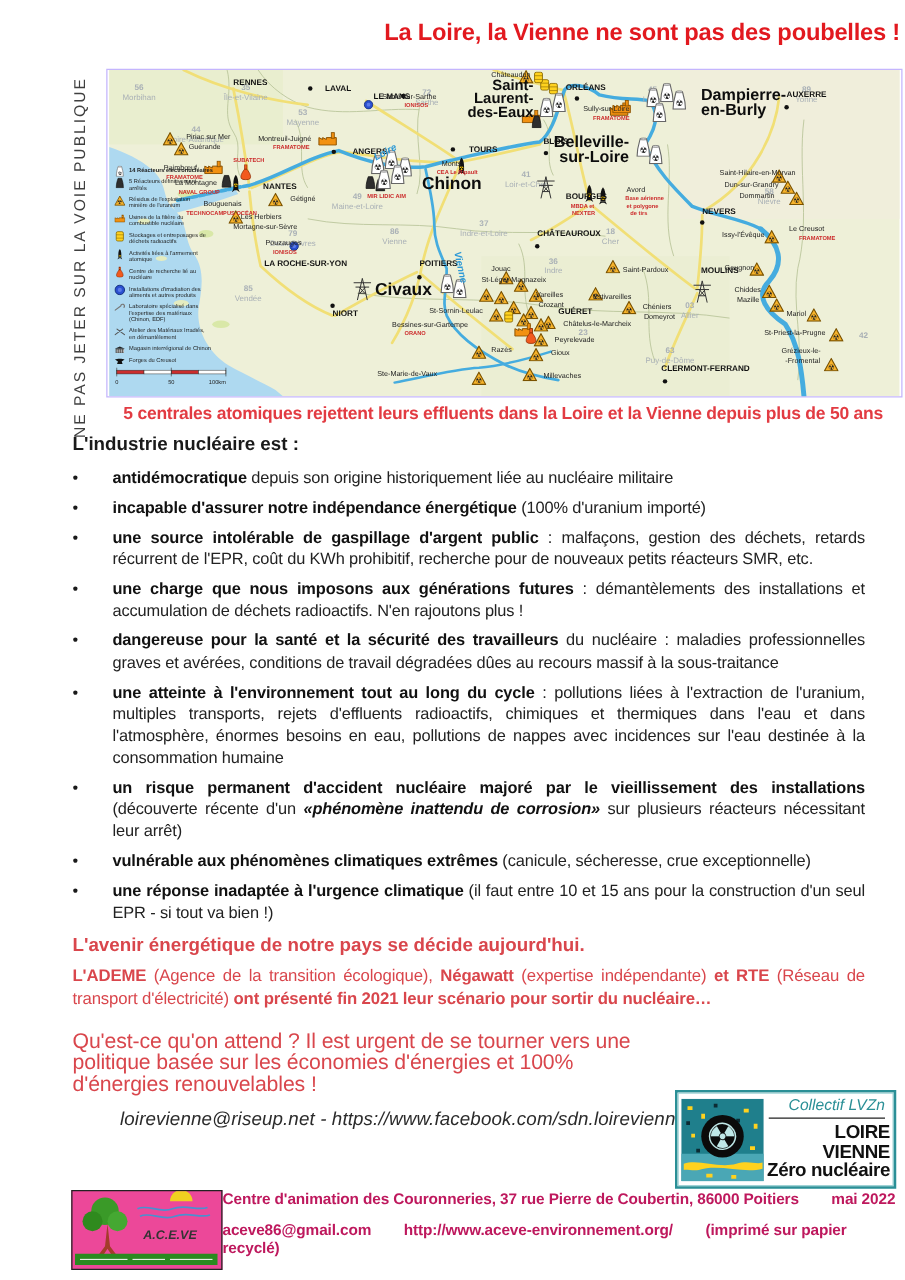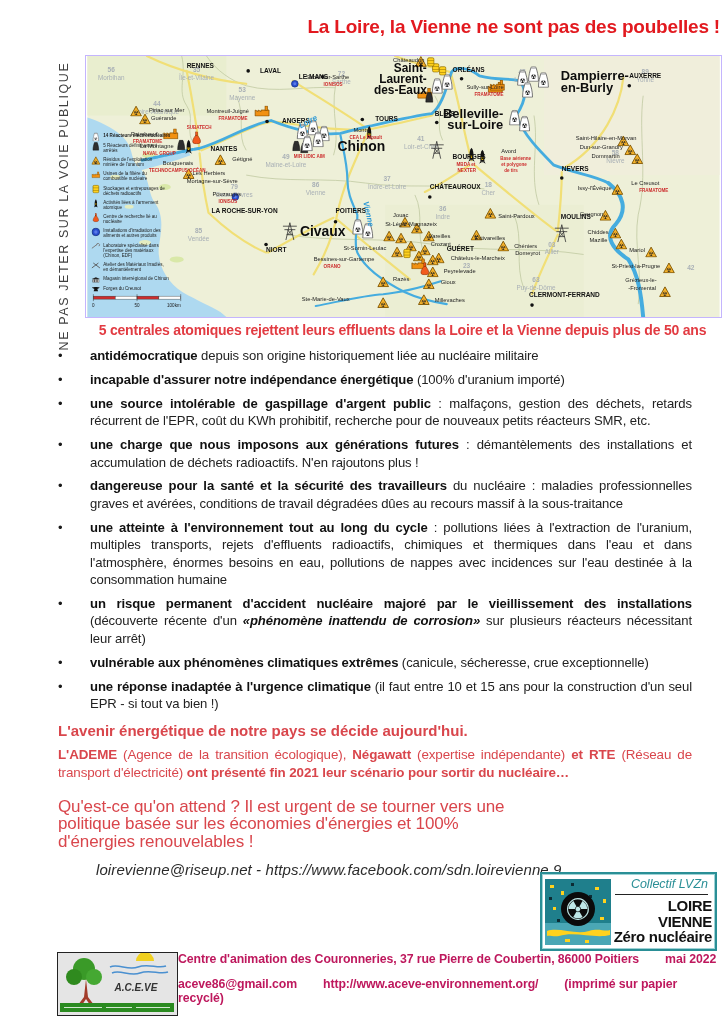--- a/index.html
+++ b/index.html
@@ -55,21 +55,21 @@
     border:2px solid #2a8f96;box-shadow:0 0 0 1px #9fd3d6 inset;
     display:flex;align-items:center;padding:3px;box-sizing:border-box;
   }
   #lvzn-art{width:66px;height:66px;flex:0 0 66px;}
   #lvzn-text{flex:1;text-align:right;line-height:1.05;}
   #lvzn-collectif{color:#2a8f96;font-size:12.5px;font-style:italic;padding-bottom:3px;border-bottom:1.5px solid #222;margin:0 4px 3px 4px;}
   #lvzn-line2,#lvzn-line3{font-size:15px;font-weight:bold;color:#111;letter-spacing:-0.3px;}
 
   
   #aceve-box{
-    left:57px;top:952px;width:121px;height:64px;background:#e5e5e5;border:1.5px solid #222;box-sizing:border-box;
+    left:57px;top:952px;width:121px;height:64px;background:#ec4899;border:1.5px solid #222;box-sizing:border-box;
   }
   #footer-text{left:178px;top:952px;width:545px;color:#be185d;font-weight:bold;}
   .footer-line{font-size:12.3px;margin-bottom:11px;letter-spacing:-0.1px;}
   .footer-gap{display:inline-block;width:26px;}
 </style>
 </head>
 <body>
 
 <div id="title" class="abs">La Loire, la Vienne ne sont pas des poubelles !</div>
 
@@ -582,20 +582,21 @@
           <line x1="94" y1="240" x2="94" y2="247" stroke="#333" stroke-width="0.5"></line>
           <text x="94" y="253" font-size="4.6" fill="#222" text-anchor="end">100km</text>
         </g>
       </g>
   </svg>
 </div>
 
 <div id="map-caption" class="abs">5 centrales atomiques rejettent leurs effluents dans la Loire et la Vienne depuis plus de 50 ans</div>
 
 <div id="body-col" class="abs">
+  <div id="body-heading">L'industrie nucléaire est :</div>
   <div id="bullets">
       <div class="bullet-row">
         <span class="bullet-mark">•</span>
         <div class="bullet-text"><b>antidémocratique</b><span> depuis son origine historiquement liée au nucléaire militaire</span></div>
       </div>
       <div class="bullet-row">
         <span class="bullet-mark">•</span>
         <div class="bullet-text"><b>incapable d'assurer notre indépendance énergétique</b><span> (100% d'uranium importé)</span></div>
       </div>
       <div class="bullet-row">

